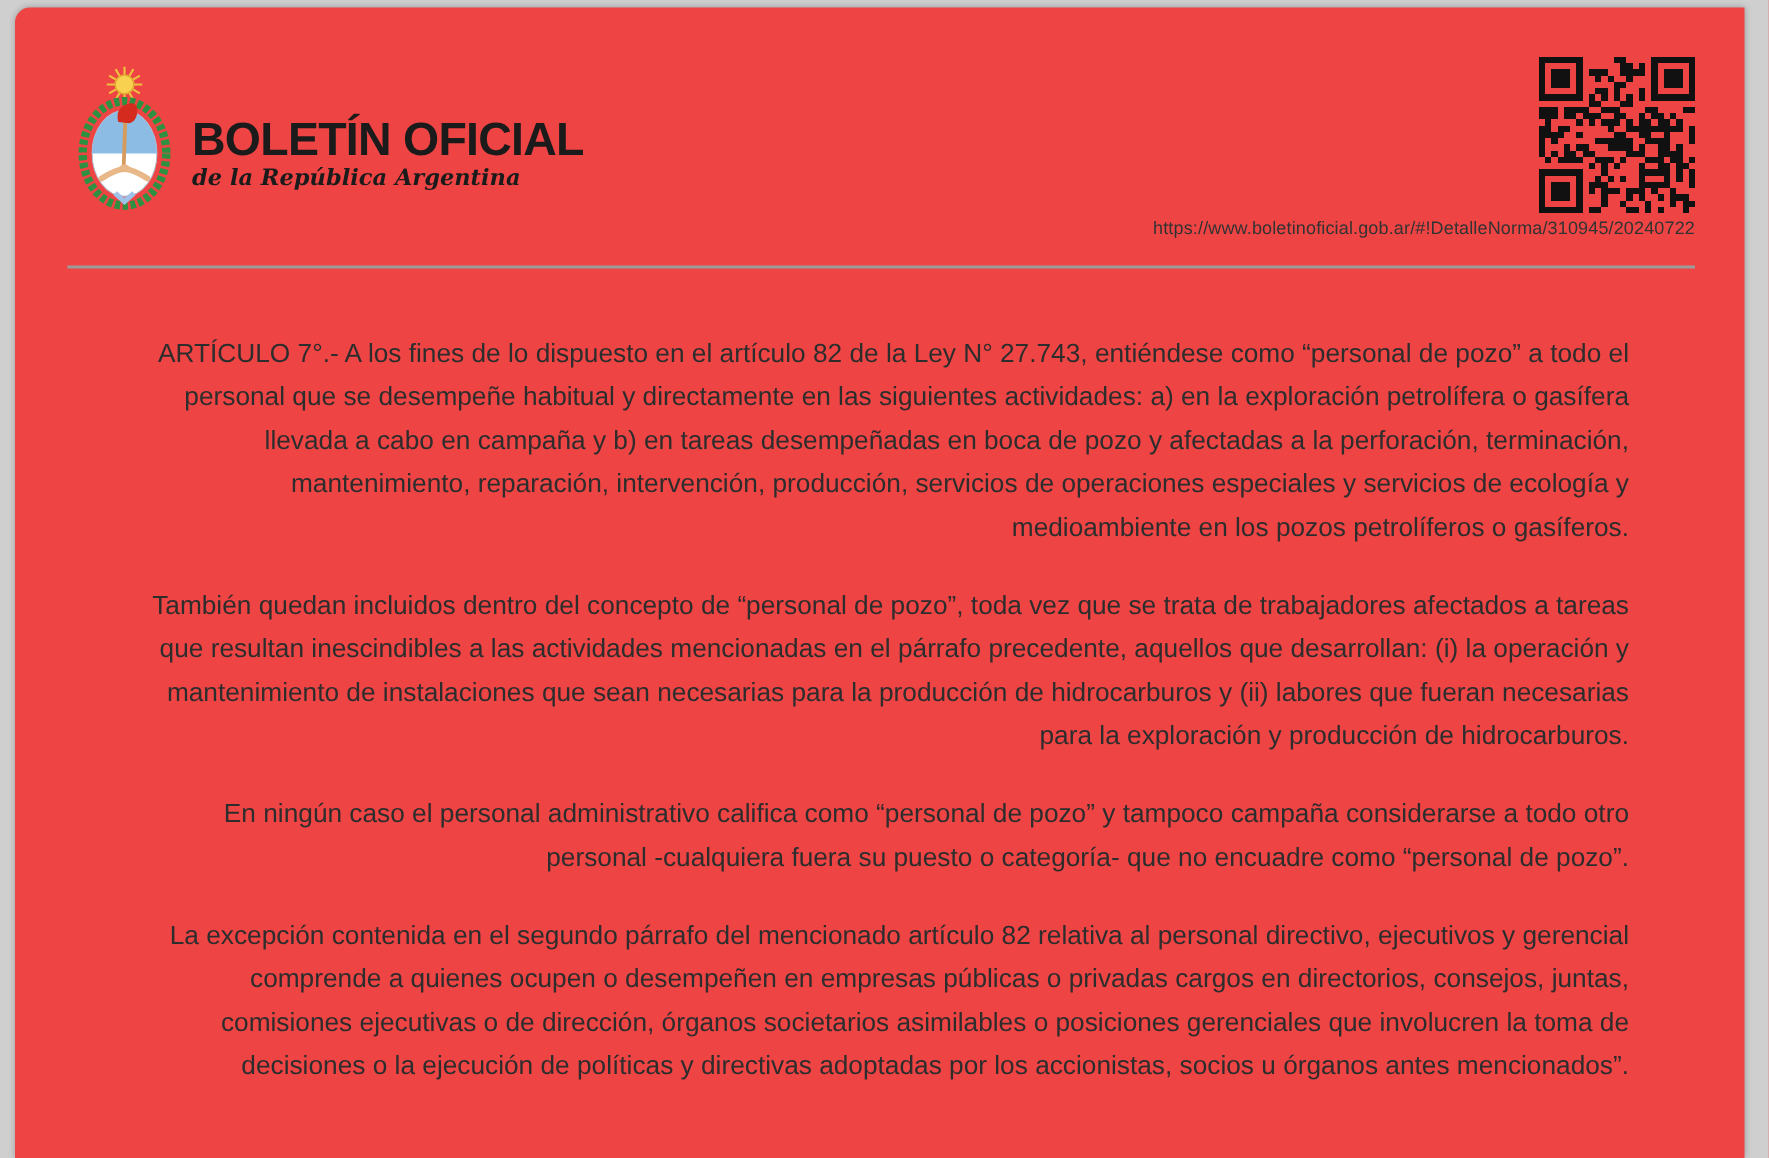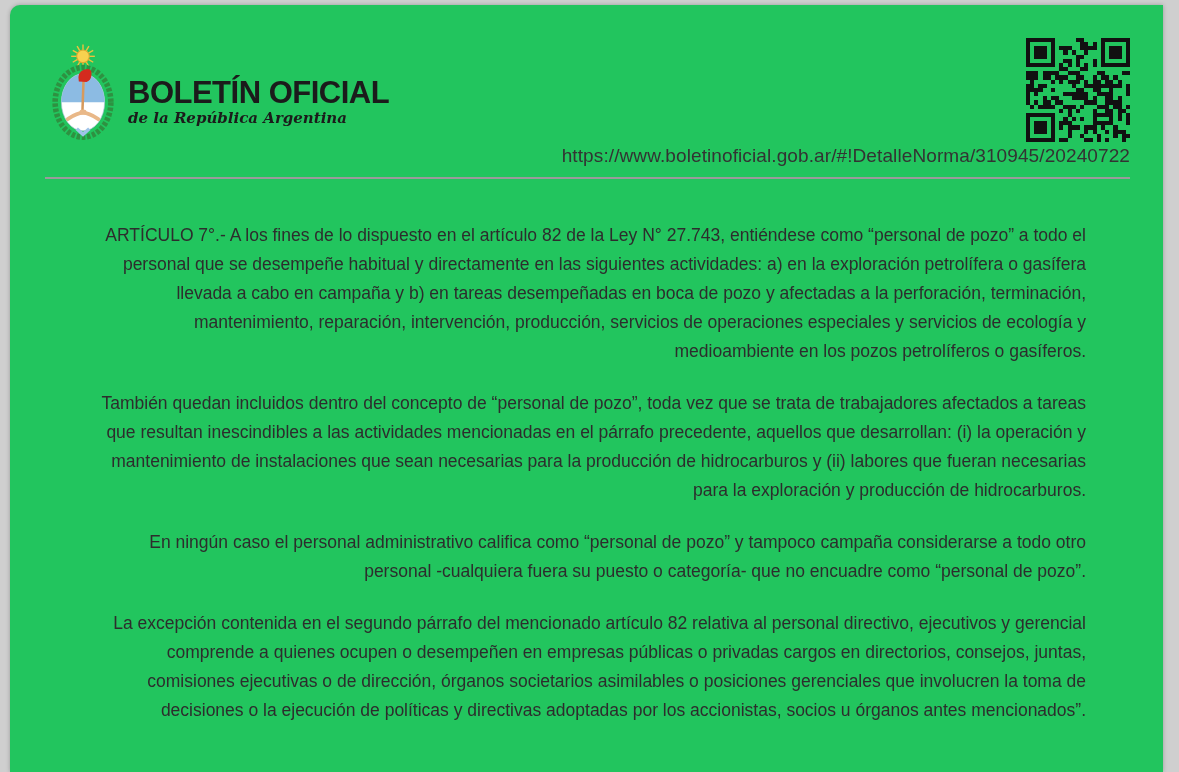--- a/index.html
+++ b/index.html
@@ -10,21 +10,21 @@
     overflow: hidden;
     background: #cfcfcf;
     font-family: "Liberation Sans", sans-serif;
   }
   .page {
     position: absolute;
     left: 10px;
     top: 5px;
     right: 16px;
     bottom: 0;
-    background: #22c55e;
+    background: #ef4444;
     border-top-left-radius: 10px;
     box-shadow: 0 0 4px rgba(0,0,0,0.25);
   }
   .brand {
     position: absolute;
     left: 38px;
     top: 36px;
     display: flex;
     align-items: flex-start;
   }
@@ -52,21 +52,21 @@
     top: 33px;
     right: 33px;
     width: 104px;
     height: 104px;
   }
   .qr svg { width: 100%; height: 100%; fill: #111; shape-rendering: crispEdges; }
   .doc-url {
     position: absolute;
     top: 140px;
     right: 33px;
-    font-size: 19px;
+    font-size: 12px;
     color: #333333;
     letter-spacing: 0.1px;
   }
   .sep {
     position: absolute;
     top: 172px;
     left: 35px;
     right: 33px;
     height: 0;
     border: none;

